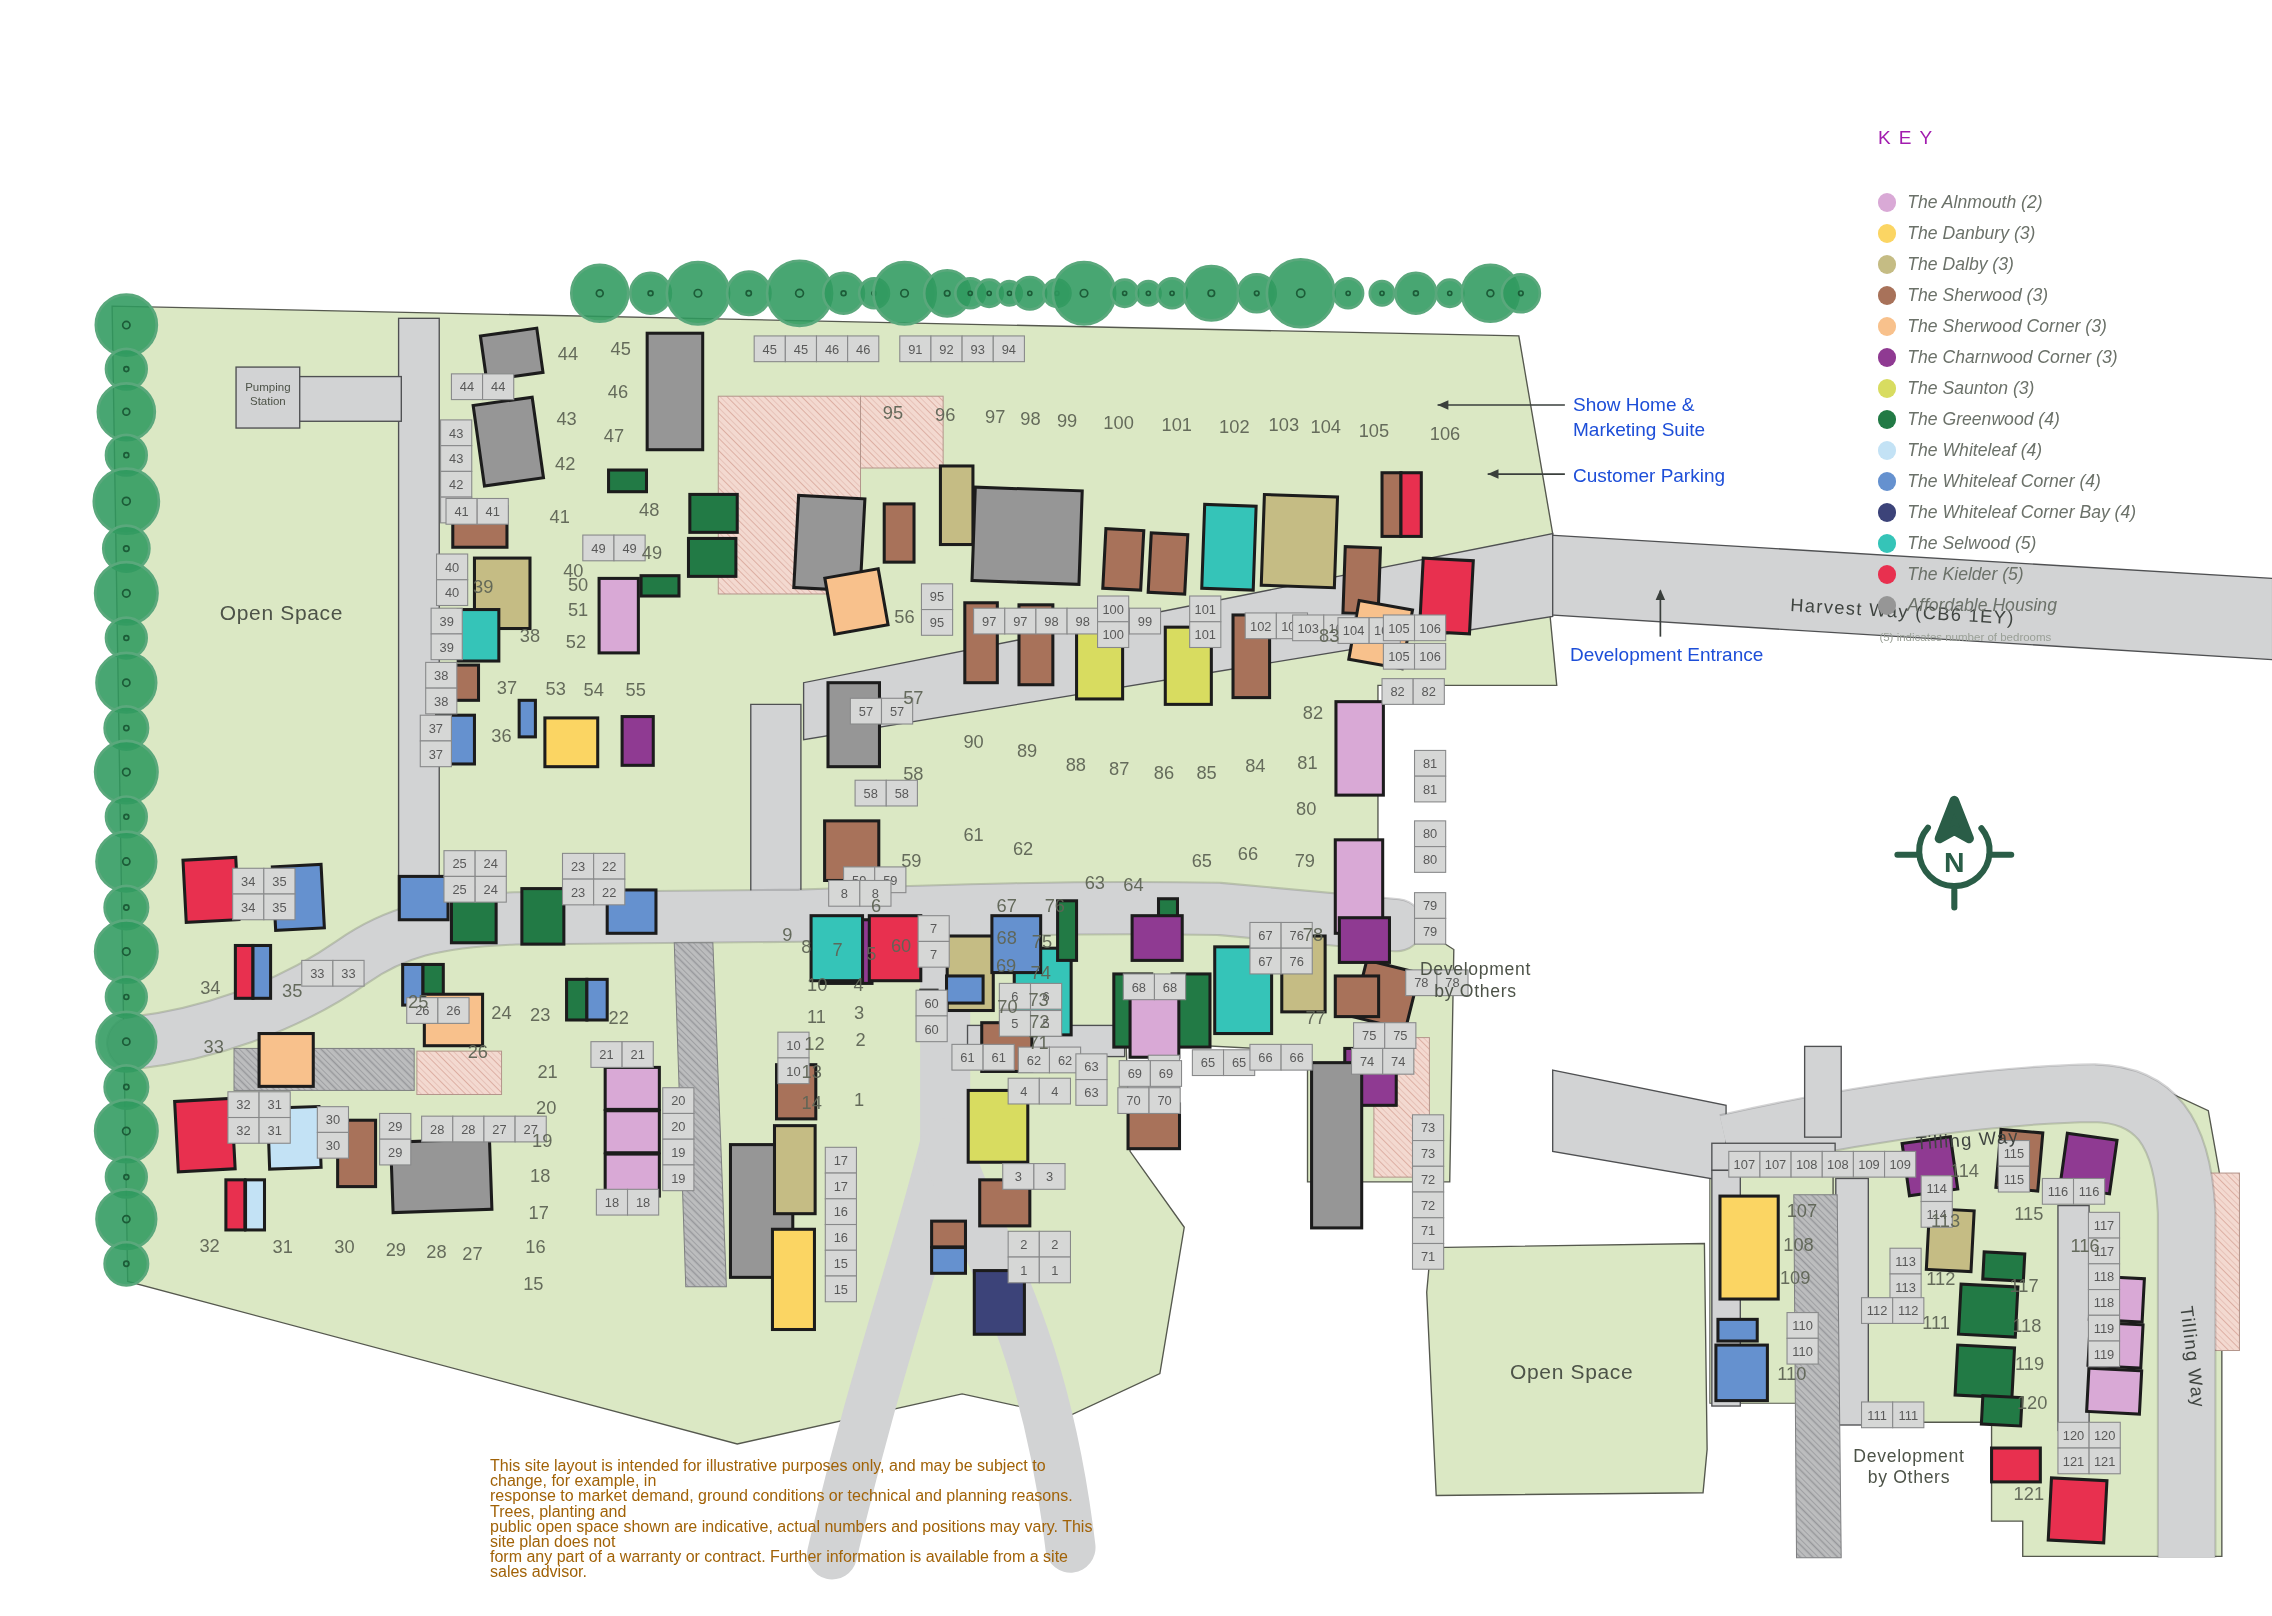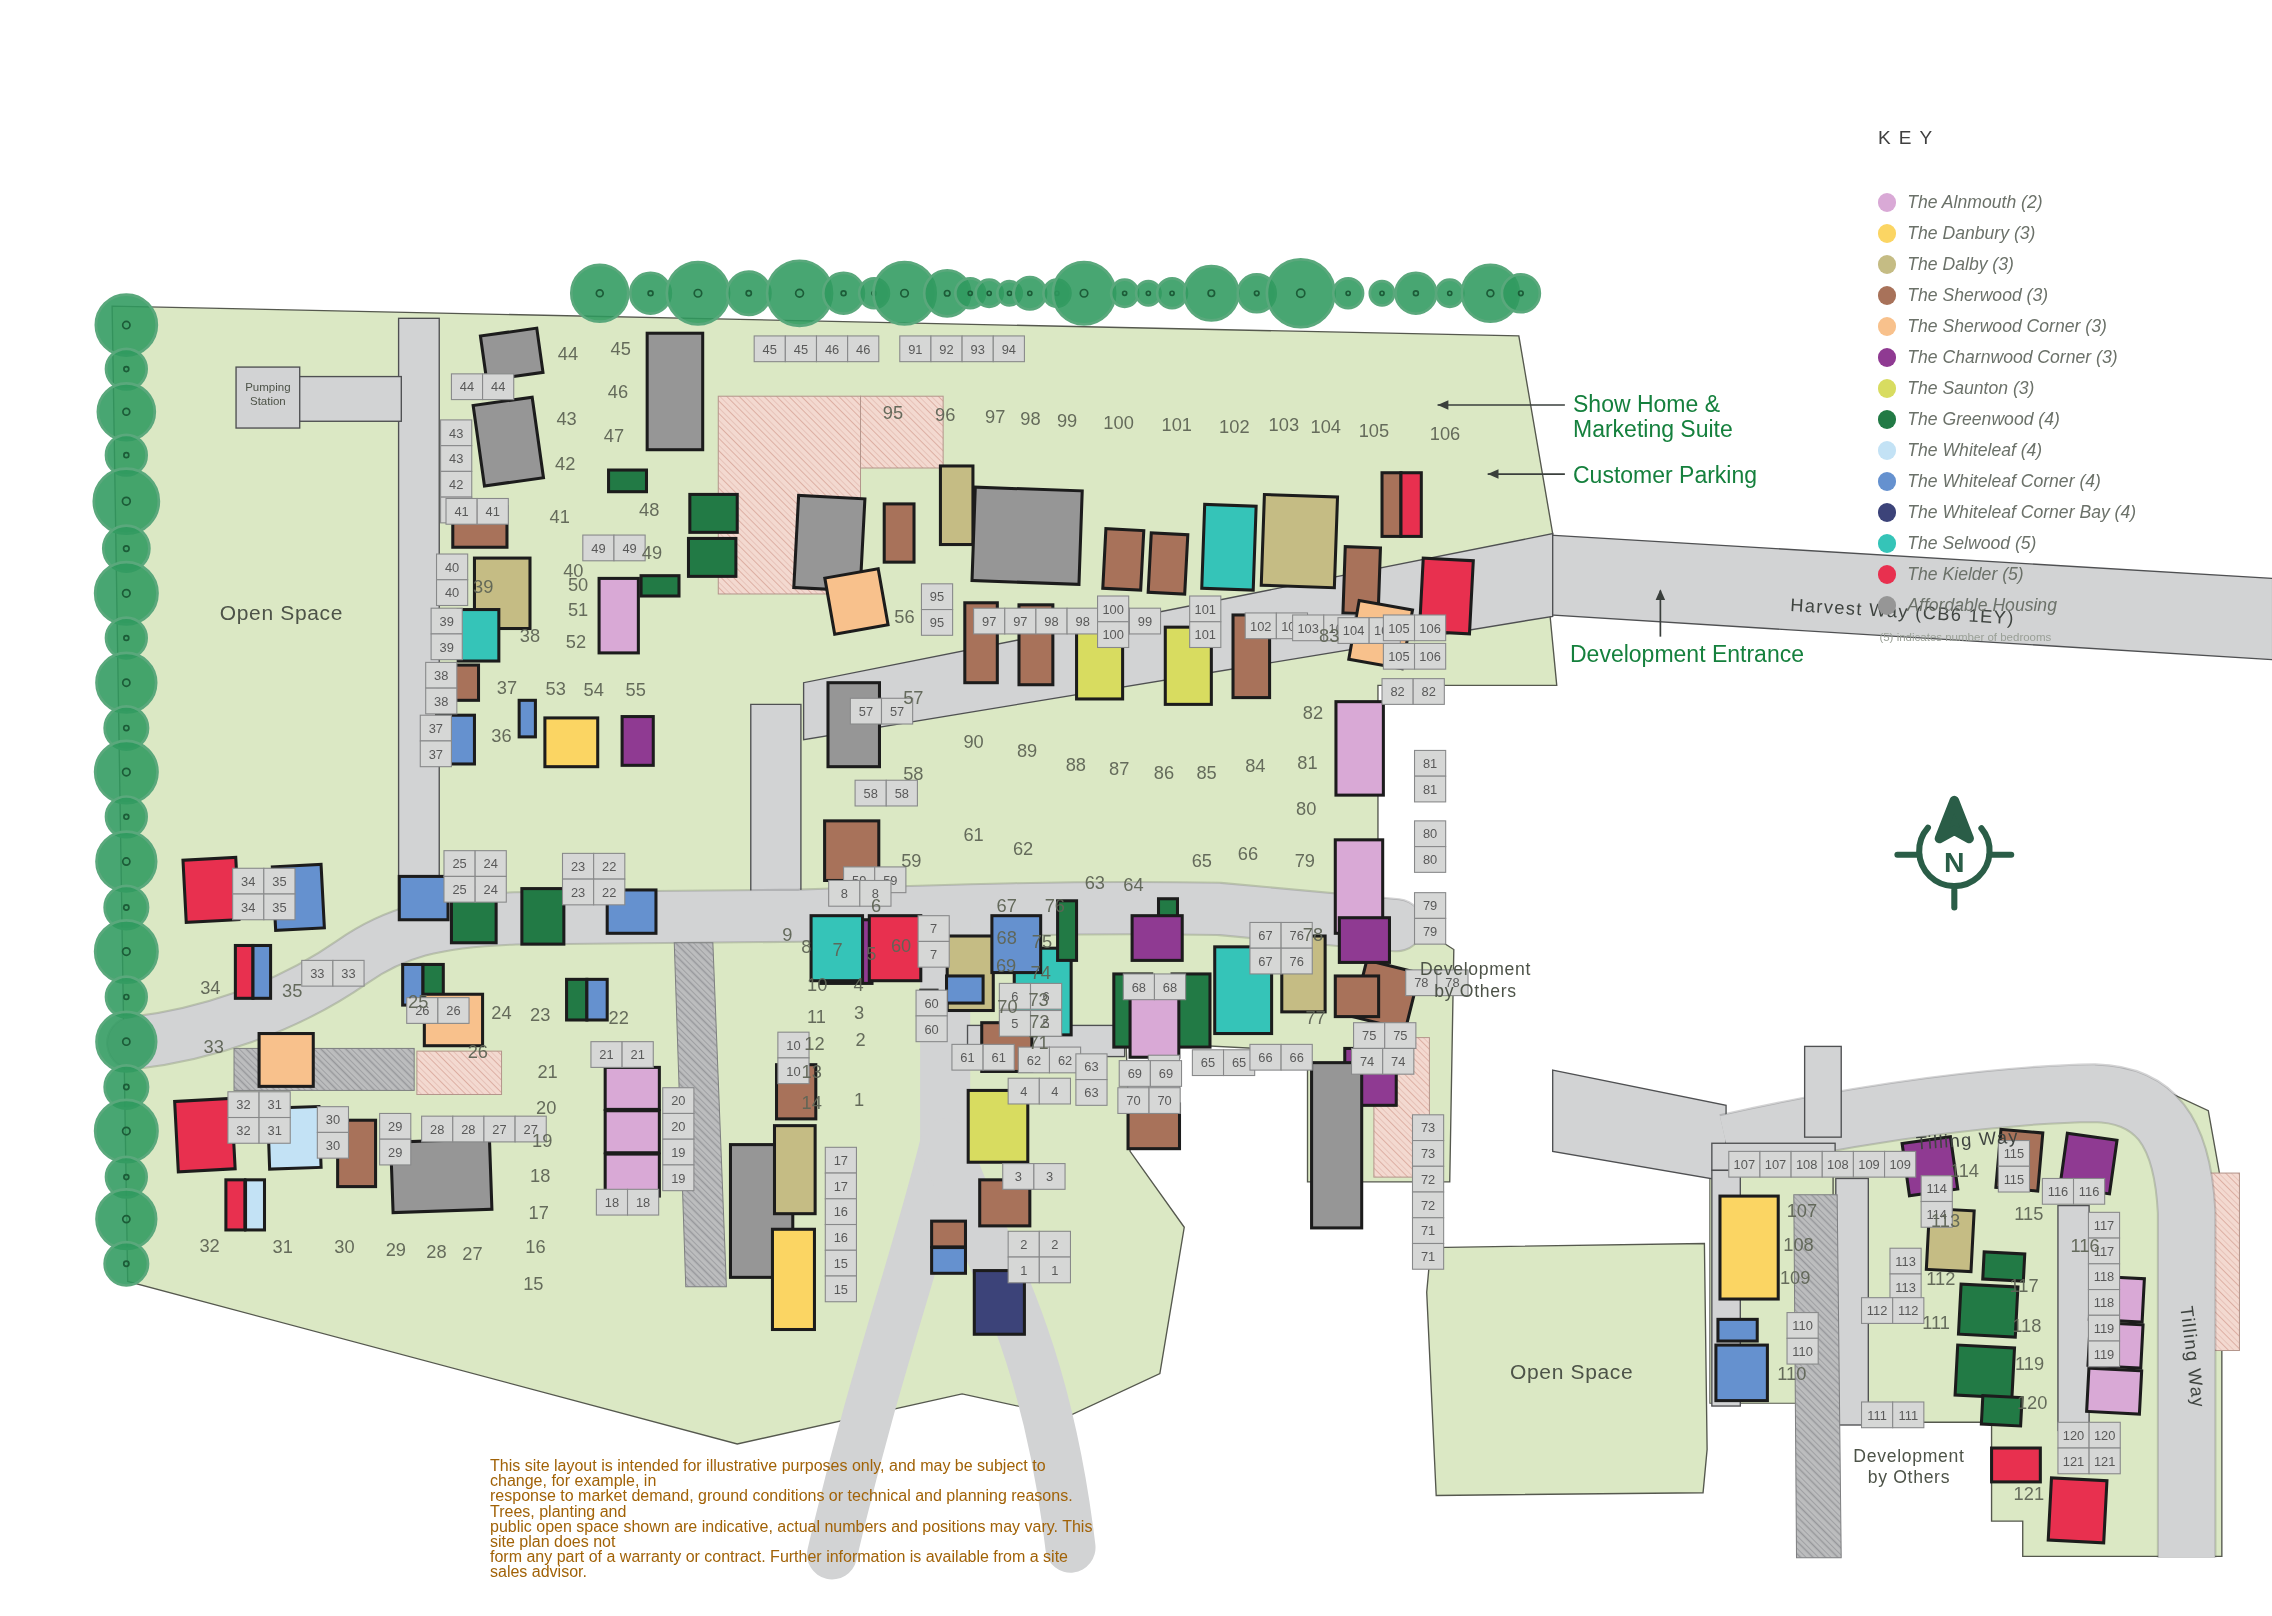--- a/index.html
+++ b/index.html
@@ -4,26 +4,26 @@
 <style>
   html,body{margin:0;padding:0;background:#fff;}
   .page{position:relative;width:2273px;height:1616px;background:#fff;overflow:hidden;
         font-family:"Liberation Sans",sans-serif;}
   svg.plan{position:absolute;left:0;top:0;}
   .hdr{position:absolute;left:129px;top:88px;}
   .eyebrow{font-size:23px;letter-spacing:9.5px;color:#70786f;}
   .divider{width:81px;height:1.4px;background:#a9bcb0;margin:39px 0 0 95px;}
   .title{margin-top:42px;font-size:32px;letter-spacing:2px;color:#2d5c49;font-weight:bold;}
   .key{position:absolute;left:1878px;top:127px;width:379px;}
-  .key-title{font-size:19px;letter-spacing:8.1px;color:#404040;margin-bottom:38px;}
+  .key-title{font-size:19px;letter-spacing:8.1px;color:#a21caf;margin-bottom:38px;}
   .key-row{display:flex;align-items:center;height:31px;}
   .key-dot{width:18.3px;height:18.3px;border-radius:50%;margin-right:11px;flex:0 0 auto;}
   .key-label{font-size:17.6px;color:#6b7169;font-style:italic;}
   .key-note{font-size:11.5px;color:#9aa097;margin-top:9.5px;margin-left:1.4px;}
-  .ann{position:absolute;font-size:23px;color:#15803d;line-height:25px;white-space:nowrap;}
+  .ann{position:absolute;font-size:19px;color:#1d4ed8;line-height:25px;white-space:nowrap;}
   .disc{position:absolute;left:490px;top:1458px;width:610px;font-size:16px;
         line-height:15.2px;color:#a16207;}
   text{font-family:"Liberation Sans",sans-serif;}
   .plotnum{fill:#5f6556;font-size:27px;text-anchor:middle;opacity:.95;}
   .parknum{fill:#595959;font-size:19px;text-anchor:middle;}
   .maplabel{fill:#4d5348;font-size:31px;text-anchor:middle;letter-spacing:1px;}
   .roadlabel{fill:#3f4440;font-size:27px;text-anchor:middle;letter-spacing:2px;}
   .smalllabel{fill:#4d5348;font-size:17px;text-anchor:middle;}
 </style>
 </head>

